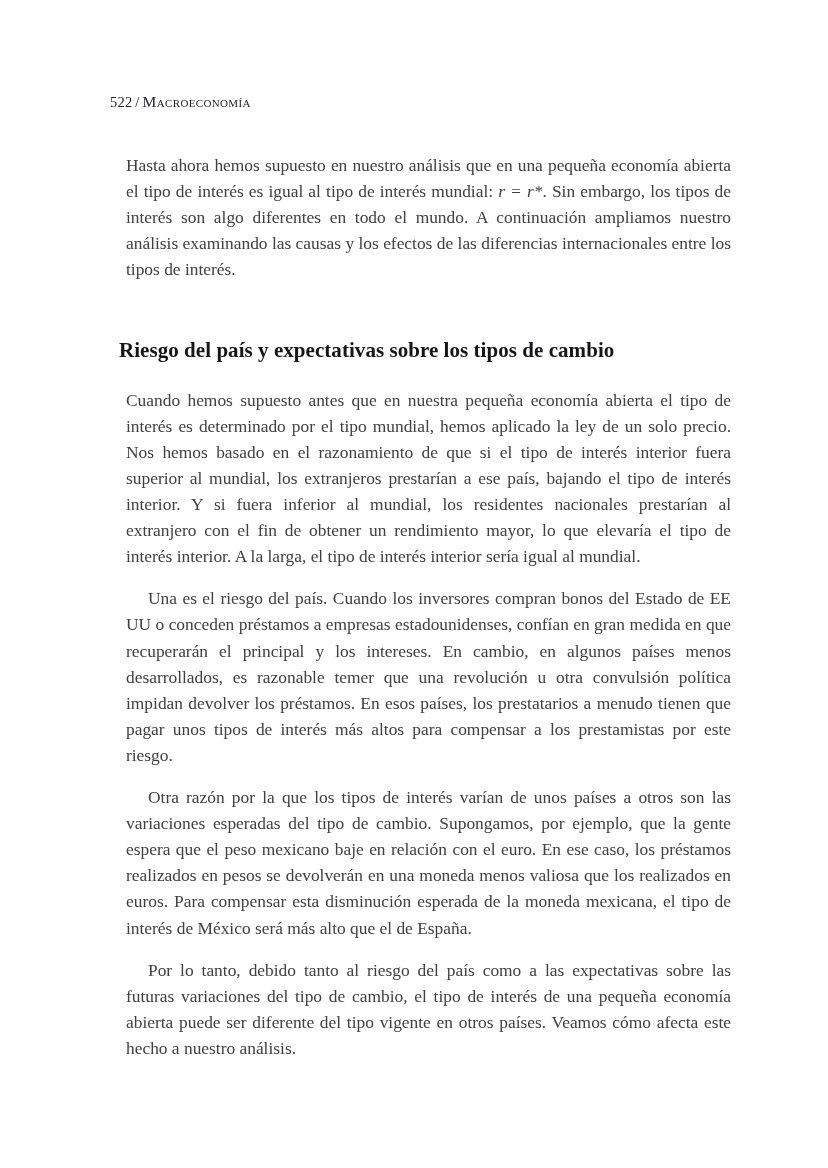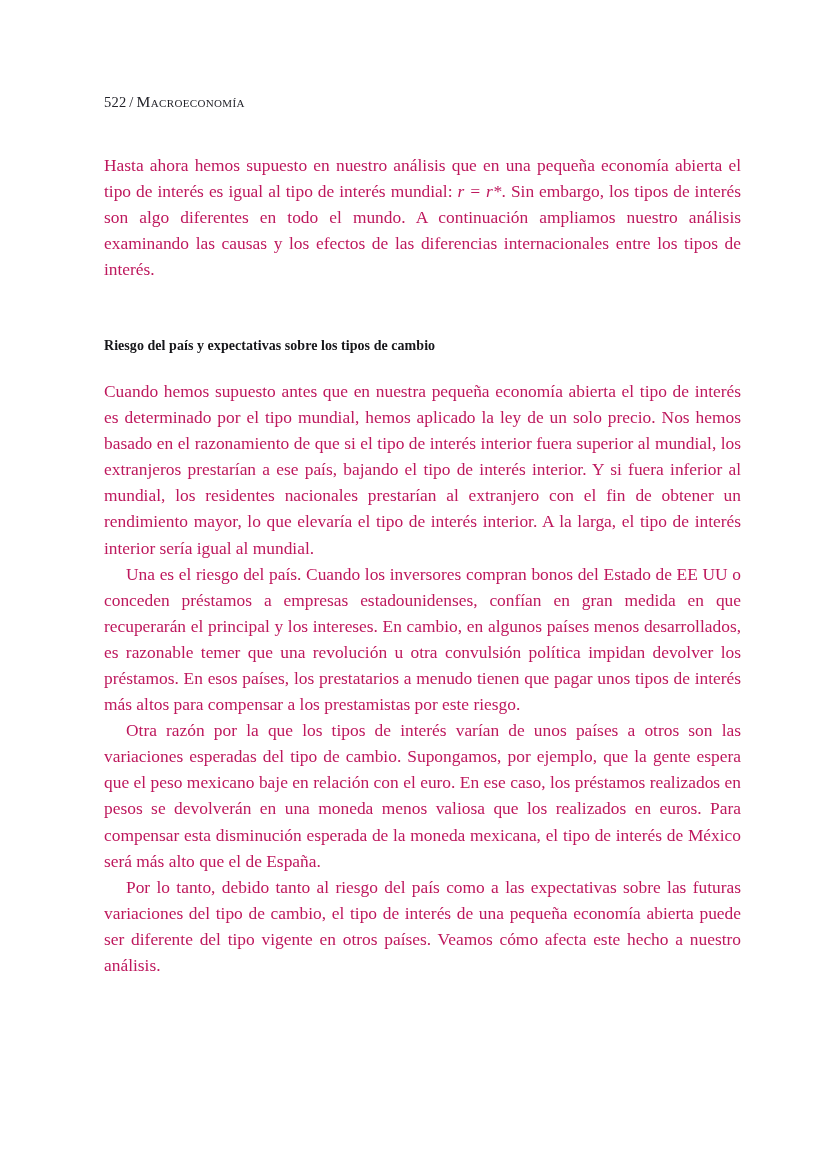--- a/index.html
+++ b/index.html
@@ -19,21 +19,21 @@
   .page {
     position: relative;
     width: 828px;
     height: 1168px;
     background: #ffffff;
     box-sizing: border-box;
   }
 
   .content {
     position: absolute;
-    left: 104px;
+    left: 110px;
     top: 93px;
     width: 637px;
   }
 
   
   .running-head {
     font-size: 14.5px;
     letter-spacing: 0.2px;
     color: #23232a;
     margin: 0 0 41px 0;
@@ -55,37 +55,37 @@
   h2.section-heading {
     font-size: 17px;
     font-weight: bold;
     letter-spacing: 0.05px;
     margin: 0 0 25px 0;
     line-height: 1.25;
     color: #16161a;
   }
 
   h3.subsection-heading {
-    font-size: 14px;
+    font-size: 21px;
     font-weight: bold;
     letter-spacing: 0.05px;
-    margin: 55px 0 23px 0;
+    margin: 55px 0 23px 9px;
     line-height: 1.25;
     color: #16161a;
   }
 
   
   p.body {
     font-size: 17.4px;
     line-height: 26.1px;
     text-align: justify;
     text-justify: inter-word;
-    margin: 0;
+    margin: 16px;
     hyphens: manual;
-    color: #be185d;
+    color: #404040;
   }
   p.body + p.body.indent {
     text-indent: 22px;
   }
 
   .math {
     font-style: italic;
   }
 </style>
 </head>

